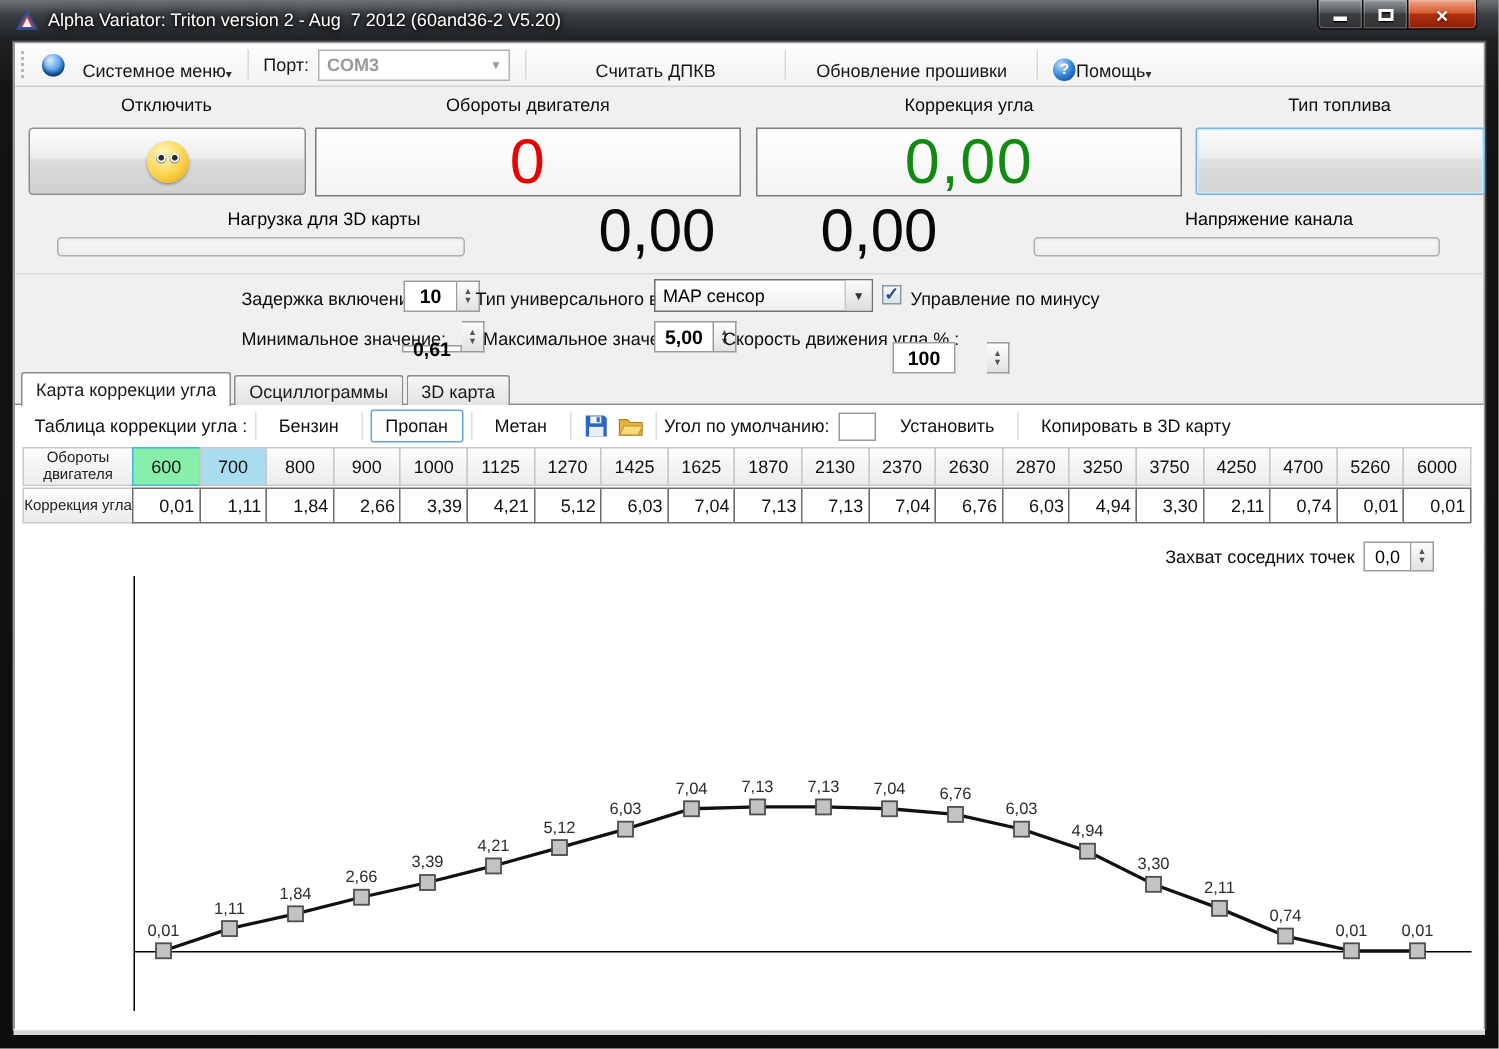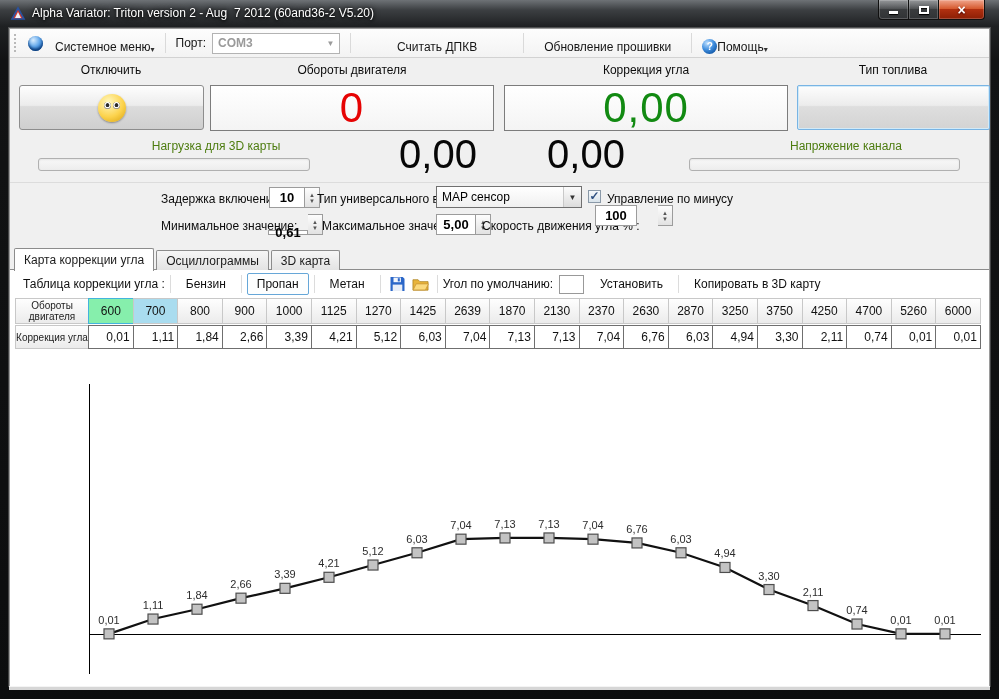--- a/index.html
+++ b/index.html
@@ -58,21 +58,21 @@
   .eye.l{left:6px;}.eye.r{right:6px;}
   .display{position:absolute;top:56px;height:46px;border:1px solid #7c7c7c;
     background:linear-gradient(#ffffff,#f4f4f4);display:flex;align-items:center;justify-content:center;
     font-size:42px;letter-spacing:1px;}
   .display.rpm{left:200px;width:284px;color:#e60303;}
   .display.corr{left:494px;width:284px;color:#128a12;}
   .btn-fuel{left:787px;width:193px;border:1px solid #78b4e4;border-radius:2px;
     box-shadow:inset 0 0 0 1px #d2eaf8;
     background:linear-gradient(#fdfdfd,#ececec 45%,#dedede 48%,#d3d3d3);}
   
-  .glabel{position:absolute;top:110px;font-size:12px;color:#4d7c0f;transform:translateX(-50%);white-space:nowrap;}
+  .glabel{position:absolute;top:110px;font-size:12px;color:#000000;transform:translateX(-50%);white-space:nowrap;}
   .pbar{position:absolute;top:129px;height:13px;border:1px solid #b0b0b0;border-radius:3px;
     background:linear-gradient(#f8f8f8,#ededed);box-shadow:inset 0 1px 2px rgba(0,0,0,.08);}
   .pbar.left{left:28px;width:272px;}
   .pbar.right{left:679px;width:271px;}
   .bignum{position:absolute;top:103px;font-size:40px;color:#070707;transform:translateX(-50%);}
   
   .sline{position:absolute;left:0;top:153px;width:100%;height:1px;background:#dcdcdc;}
   .slabel{position:absolute;font-size:12px;color:#0c0c0c;white-space:nowrap;}
   .spin{position:absolute;display:flex;height:21px;}
   .spin .box{border:1px solid #9c9c9c;background:#fff;font-weight:bold;font-size:13px;color:#000;
@@ -231,21 +231,21 @@
     </div>
     <div class="slabel" style="left:312px;top:190px;">Максимальное значение:</div>
     <div class="spin" style="left:426px;top:185px;">
       <div class="box" style="width:40px;">5,00</div>
       <div class="arr">
           <span>▲</span>
           <span>▼</span>
         </div>
     </div>
     <div class="slabel" style="left:472px;top:190px;">Скорость движения угла % :</div>
-    <div class="spin" style="left:585px;top:176px;gap:21px;">
+    <div class="spin" style="left:585px;top:199px;gap:21px;">
       <div class="box" style="width:42px;">100</div>
       <div class="arr">
           <span>▲</span>
           <span>▼</span>
         </div>
     </div>
 
     <div class="tabs">
       <div class="tab active">Карта коррекции угла</div>
       <div class="tab">Осциллограммы</div>
@@ -285,21 +285,21 @@
         <div class="trow">
           <div class="lcell" style="height:26px;">Обороты двигателя</div>
         <div class="hcell s0">600</div>
             <div class="hcell s1">700</div>
             <div class="hcell">800</div>
             <div class="hcell">900</div>
             <div class="hcell">1000</div>
             <div class="hcell">1125</div>
             <div class="hcell">1270</div>
             <div class="hcell">1425</div>
-            <div class="hcell">2639</div>
+            <div class="hcell">1625</div>
             <div class="hcell">1870</div>
             <div class="hcell">2130</div>
             <div class="hcell">2370</div>
             <div class="hcell">2630</div>
             <div class="hcell">2870</div>
             <div class="hcell">3250</div>
             <div class="hcell">3750</div>
             <div class="hcell">4250</div>
             <div class="hcell">4700</div>
             <div class="hcell">5260</div>
@@ -323,20 +323,30 @@
             <div class="vcell">6,03</div>
             <div class="vcell">4,94</div>
             <div class="vcell">3,30</div>
             <div class="vcell">2,11</div>
             <div class="vcell">0,74</div>
             <div class="vcell">0,01</div>
             <div class="vcell">0,01</div>
           </div>
       </div>
 
+      <div class="capture">
+        <span>Захват соседних точек</span>
+        <div class="spin">
+          <div class="box">0,0</div>
+          <div class="arr">
+              <span>▲</span>
+              <span>▼</span>
+            </div>
+        </div>
+      </div>
 
       <svg class="chart" viewBox="0 0 979 307">
           <line x1="79.5" y1="4" x2="79.5" y2="294" stroke="#000" stroke-width="1"></line>
           <line x1="79.5" y1="254.5" x2="971" y2="254.5" stroke="#000" stroke-width="1"></line>
           <polyline points="99,253.8653 143,239.04829999999998 187,229.2152 231,218.1698 275,208.3367 319,197.2913 363,185.03359999999998 407,172.77589999999998 451,159.1712 495,157.9589 539,157.9589 583,159.1712 627,162.9428 671,172.77589999999998 715,187.45819999999998 759,209.549 803,225.5783 847,244.0322 891,253.8653 935,253.8653" fill="none" stroke="#111111" stroke-width="2.2"></polyline>
           <text x="99" y="243.8653" text-anchor="middle" font-size="11" fill="#2d2d2d" font-family="&quot;Liberation Sans&quot;,sans-serif">0,01</text>
           <rect x="94" y="248.8653" width="10" height="10" fill="#c3c3c3" stroke="#4e4e4e" stroke-width="1.2"></rect>
           <text x="143" y="229.04829999999998" text-anchor="middle" font-size="11" fill="#2d2d2d" font-family="&quot;Liberation Sans&quot;,sans-serif">1,11</text>
           <rect x="138" y="234.04829999999998" width="10" height="10" fill="#c3c3c3" stroke="#4e4e4e" stroke-width="1.2"></rect>
           <text x="187" y="219.2152" text-anchor="middle" font-size="11" fill="#2d2d2d" font-family="&quot;Liberation Sans&quot;,sans-serif">1,84</text>

